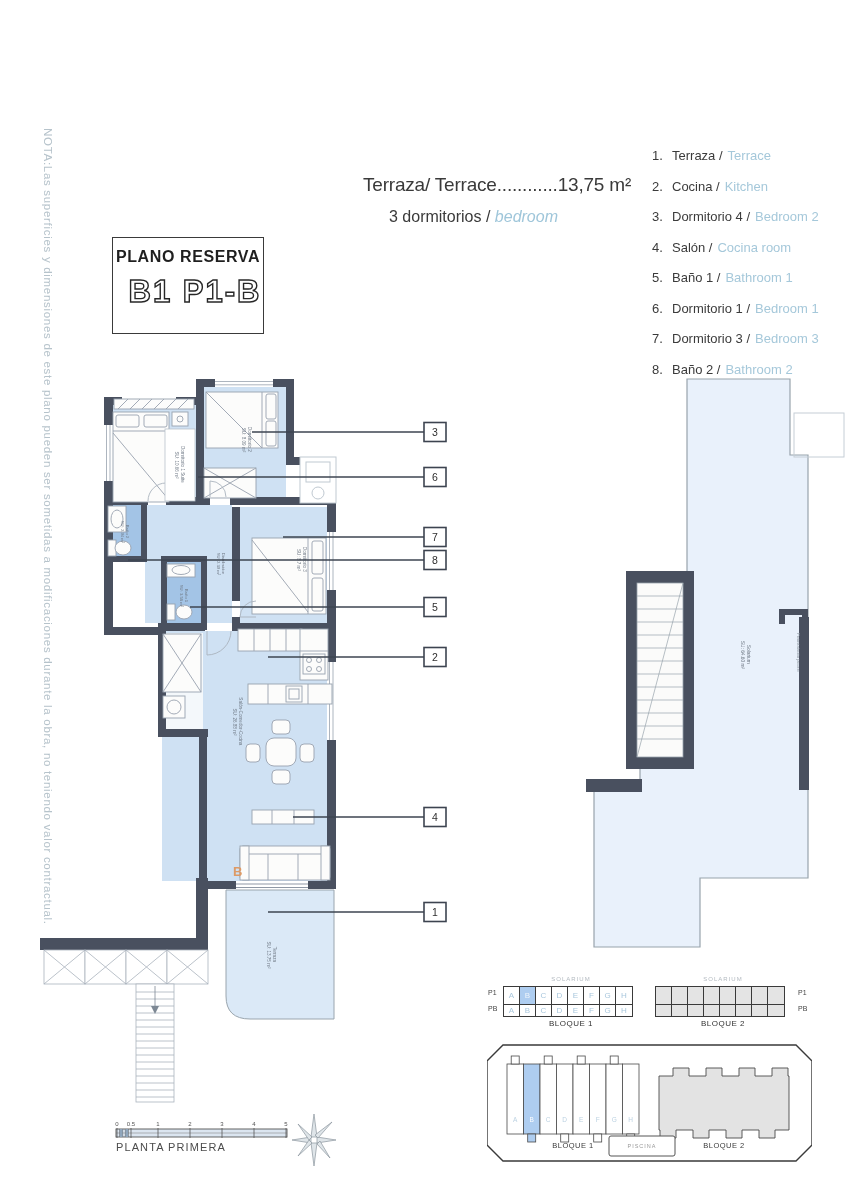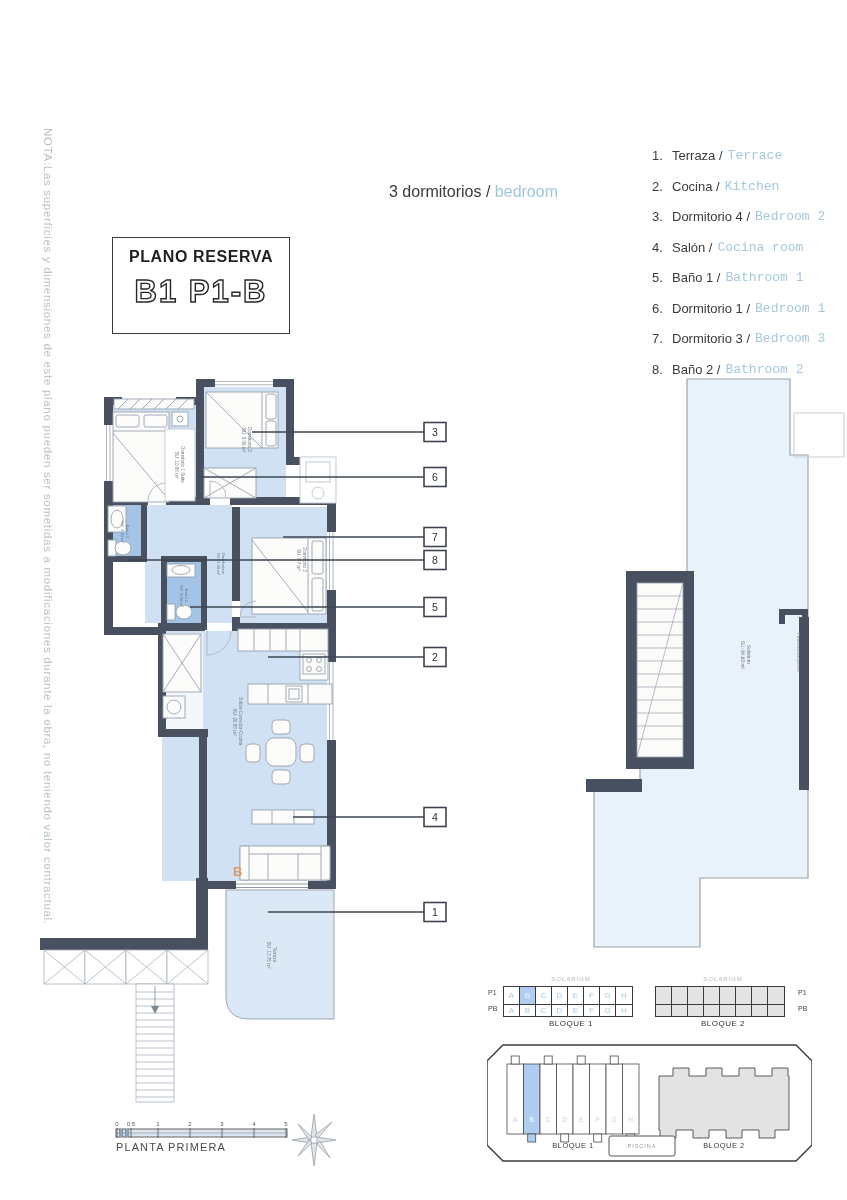--- a/index.html
+++ b/index.html
@@ -5,35 +5,35 @@
   html,body{margin:0;padding:0;background:#fff;}
   .page{position:relative;width:847px;height:1200px;background:#fff;overflow:hidden;
         font-family:"Liberation Sans",sans-serif;}
   .abs{position:absolute;}
 
   
   .note{left:42px;top:128px;height:845px;writing-mode:vertical-rl;
         font-size:11.5px;letter-spacing:.7px;color:#b6c3cb;white-space:nowrap;}
 
   
-  .title-box{left:112px;top:237px;width:178px;height:97px;border:1.3px solid #3a3a3a;
+  .title-box{left:112px;top:237px;width:152px;height:97px;border:1.3px solid #3a3a3a;
              box-sizing:border-box;text-align:center;}
   .tb-header{margin-top:10px;font-size:16px;font-weight:bold;letter-spacing:.6px;color:#1f1f1f;}
 
   
   .areas{left:363px;top:172px;color:#3a3a3a;}
   .areas .ln{font-size:19px;line-height:25px;letter-spacing:-0.2px;}
   .bedrooms{margin-top:11px;margin-left:26px;font-size:16px;}
-  .bedrooms .en{color:#9fc6da;}
+  .bedrooms .en{color:#9fc6da;font-style:italic;}
 
   
   .legend{left:652px;top:148px;}
   .legend-row{display:flex;gap:5px;margin-bottom:15.5px;font-size:13px;color:#3b3b3b;}
   .lg-num{width:15px;}
-  .lg-en{color:#a5c8da;font-family:Liberation Mono, monospace;}
+  .lg-en{color:#a5c8da;}
 
   
   .elev{left:486px;top:974px;width:325px;height:60px;}
   .ev-caption{position:absolute;top:2px;width:136px;text-align:center;
               font-size:6px;letter-spacing:1px;color:#b3bac0;}
   .ev-row{position:absolute;display:flex;border:1px solid #3a3a3a;box-sizing:content-box;background:#fff;}
   .ev-cell{width:16px;height:100%;border-right:1px solid #3a3a3a;box-sizing:border-box;
            display:flex;align-items:center;justify-content:center;}
   .ev-cell:last-child{border-right:none;}
   .ev-cell span{font-size:8px;color:#a9c7dd;}
@@ -54,20 +54,21 @@
   <div class="abs note">NOTA:Las superficies y dimensiones de este plano pueden ser sometidas a modificaciones durante la obra, no teniendo valor contractual.</div>
 
   <div class="abs title-box">
     <div class="tb-header">PLANO RESERVA</div>
     <svg width="165" height="48">
       <text x="82" y="36" text-anchor="middle" font-size="31" font-weight="bold" letter-spacing="2" fill="#ffffff" stroke="#272727" stroke-width="1.4">B1 P1-B</text>
     </svg>
   </div>
 
   <div class="abs areas">
+    <div class="ln">Terraza/ Terrace............13,75 m²</div>
     <div class="bedrooms">
       <span>3 dormitorios /</span>
       <span class="en">bedroom</span>
     </div>
   </div>
 
   <div class="abs legend">
     <div class="legend-row">
         <span class="lg-num">1.</span>
         <span class="lg-es">Terraza /</span>

